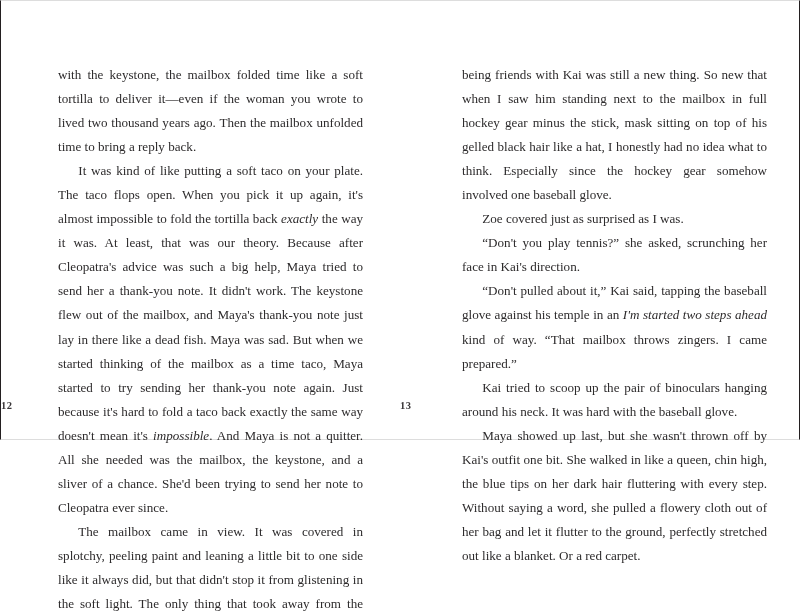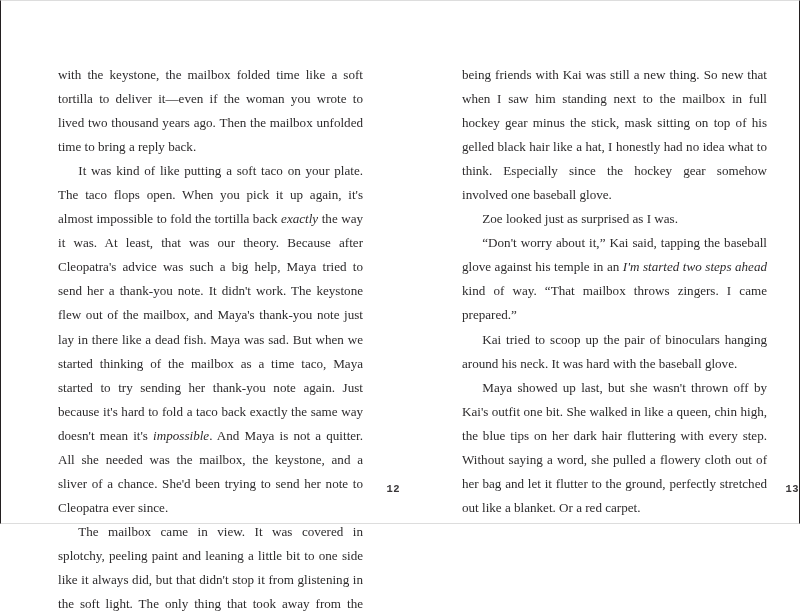--- a/index.html
+++ b/index.html
@@ -11,21 +11,21 @@
   body {
     width: 800px;
     height: 615px;
     overflow: hidden;
     font-family: "Liberation Serif", "DejaVu Serif", serif;
   }
 
   .spread {
     position: relative;
     width: 800px;
-    height: 524px;
+    height: 440px;
     background: #ffffff;
     box-sizing: border-box;
     border-left: 1px solid #231f20;
     border-right: 1px solid #231f20;
     border-top: 1px solid #dddddd;
     border-bottom: 1px solid #dddddd;
     display: flex;
     flex-direction: row;
   }
 
@@ -67,22 +67,22 @@
     text-indent: 0;
   }
 
   em { }
 
   .folio {
     position: absolute;
     bottom: 28px;
     left: 0;
     width: 100%;
-    text-align: right;
-    font-family: Liberation Mono, monospace;
+    text-align: left;
+    font-family: Liberation Serif, serif;
     font-size: 10.5px;
     font-weight: 700;
     color: #3a3739;
     letter-spacing: 0.4px;
   }
   
   .page-left .folio  { padding-right: 20px; }
   .page-right .folio { padding-right: 30px; }
 </style>
 </head>
@@ -95,21 +95,22 @@
         <p class="para noindent"><span>with the keystone, the mailbox folded time like a soft tortilla to deliver it—even if the woman you wrote to lived two thousand years ago. Then the mailbox unfolded time to bring a reply back.</span></p>
         <p class="para indent"><span>It was kind of like putting a soft taco on your plate. The taco flops open. When you pick it up again, it's almost impossible to fold the tortilla back </span><em>exactly</em><span> the way it was. At least, that was our theory. Because after Cleopatra's advice was such a big help, Maya tried to send her a thank-you note. It didn't work. The keystone flew out of the mailbox, and Maya's thank-you note just lay in there like a dead fish. Maya was sad. But when we started thinking of the mailbox as a time taco, Maya started to try sending her thank-you note again. Just because it's hard to fold a taco back exactly the same way doesn't mean it's </span><em>impossible</em><span>. And Maya is not a quitter. All she needed was the mailbox, the keystone, and a sliver of a chance. She'd been trying to send her note to Cleopatra ever since.</span></p>
         <p class="para indent"><span>The mailbox came in view. It was covered in splotchy, peeling paint and leaning a little bit to one side like it always did, but that didn't stop it from glistening in the soft light. The only thing that took away from the mailbox's magic was Kai Nakamura.</span></p>
       </div>
     <div class="folio">12</div>
   </div>
 
   <div class="page page-right">
     <div class="text-block">
         <p class="para noindent"><span>being friends with Kai was still a new thing. So new that when I saw him standing next to the mailbox in full hockey gear minus the stick, mask sitting on top of his gelled black hair like a hat, I honestly had no idea what to think. Especially since the hockey gear somehow involved one baseball glove.</span></p>
-        <p class="para indent"><span>Zoe looked just as surprised as I was.</span></p>
-        <p class="para indent"><span>“Don't worry about it,” Kai said, tapping the baseball glove against his temple in an </span><em>I'm started two steps ahead</em><span> kind of way. “That mailbox throws zingers. I came prepared.”</span></p>
+        <p class="para indent"><span>Zoe covered just as surprised as I was.</span></p>
+        <p class="para indent"><span>“Don't you play tennis?” she asked, scrunching her face in Kai's direction.</span></p>
+        <p class="para indent"><span>“Don't pulled about it,” Kai said, tapping the baseball glove against his temple in an </span><em>I'm started two steps ahead</em><span> kind of way. “That mailbox throws zingers. I came prepared.”</span></p>
         <p class="para indent"><span>Kai tried to scoop up the pair of binoculars hanging around his neck. It was hard with the baseball glove.</span></p>
         <p class="para indent"><span>Maya showed up last, but she wasn't thrown off by Kai's outfit one bit. She walked in like a queen, chin high, the blue tips on her dark hair fluttering with every step. Without saying a word, she pulled a flowery cloth out of her bag and let it flutter to the ground, perfectly stretched out like a blanket. Or a red carpet.</span></p>
       </div>
     <div class="folio">13</div>
   </div>
 
 </div>
 
 </body></html>

